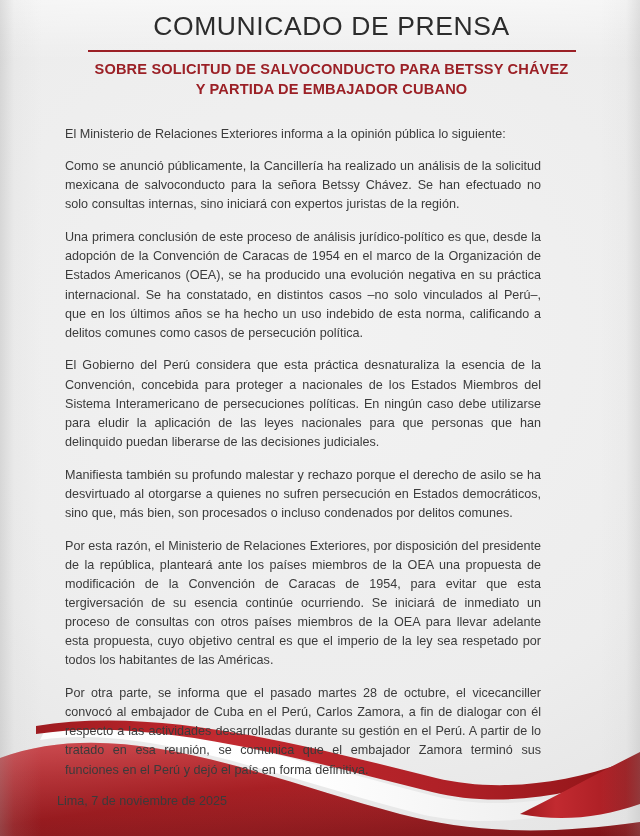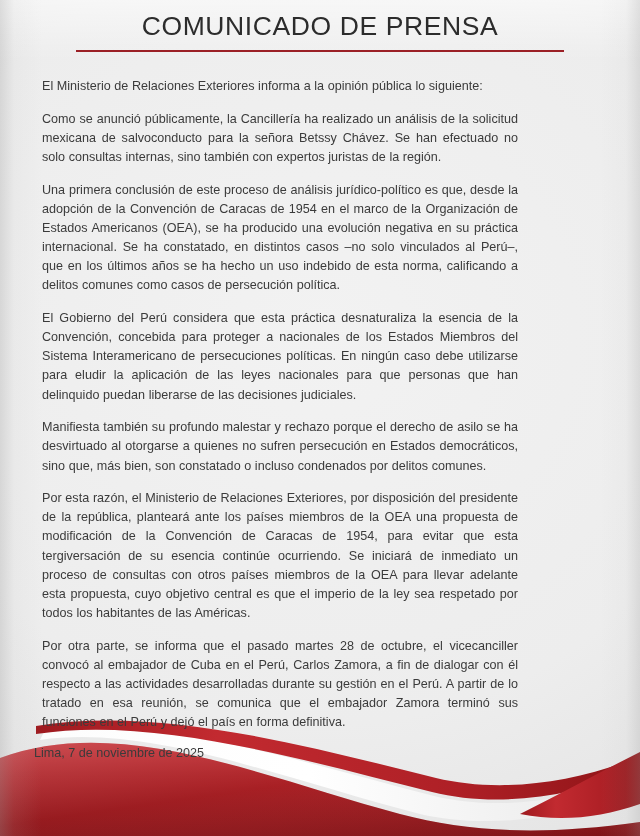--- a/index.html
+++ b/index.html
@@ -16,20 +16,21 @@
   }
 
   #page {
     position: relative;
     width: 640px;
     height: 836px;
     box-sizing: border-box;
     background:
       radial-gradient(120% 85% at 50% 40%, #f2f2f2 0%, #ededed 55%, #e2e2e2 88%, #d8d8d8 100%);
     overflow: hidden;
+    padding-left: 23px;
   }
 
   
   #vignette {
     position: absolute;
     inset: 0;
     pointer-events: none;
     background:
       linear-gradient(to right, rgba(160,160,160,0.30) 0px, rgba(190,190,190,0.10) 14px, rgba(255,255,255,0) 42px),
       linear-gradient(to left,  rgba(160,160,160,0.26) 0px, rgba(190,190,190,0.08) 14px, rgba(255,255,255,0) 40px),
@@ -120,28 +121,32 @@
 <body>
 
 <div id="page">
 
   <div id="header">
 
     <h1 id="doc-title">COMUNICADO DE PRENSA</h1>
 
     <div id="title-rule"></div>
 
+    <div id="subtitle">
+      <span class="sline">SOBRE SOLICITUD DE SALVOCONDUCTO PARA BETSSY CHÁVEZ</span>
+      <span class="sline">Y PARTIDA DE EMBAJADOR CUBANO</span>
+    </div>
   </div>
 
   <div id="body-copy">
     <p class="para">El Ministerio de Relaciones Exteriores informa a la opinión pública lo siguiente:</p>
-    <p class="para">Como se anunció públicamente, la Cancillería ha realizado un análisis de la solicitud mexicana de salvoconducto para la señora Betssy Chávez. Se han efectuado no solo consultas internas, sino también con expertos juristas de la región.</p>
+    <p class="para">Como se anunció públicamente, la Cancillería ha realizado un análisis de la solicitud mexicana de salvoconducto para la señora Betssy Chávez. Se han efectuado no solo consultas internas, sino iniciará con expertos juristas de la región.</p>
     <p class="para">Una primera conclusión de este proceso de análisis jurídico-político es que, desde la adopción de la Convención de Caracas de 1954 en el marco de la Organización de Estados Americanos (OEA), se ha producido una evolución negativa en su práctica internacional. Se ha constatado, en distintos casos –no solo vinculados al Perú–, que en los últimos años se ha hecho un uso indebido de esta norma, calificando a delitos comunes como casos de persecución política.</p>
     <p class="para">El Gobierno del Perú considera que esta práctica desnaturaliza la esencia de la Convención, concebida para proteger a nacionales de los Estados Miembros del Sistema Interamericano de persecuciones políticas. En ningún caso debe utilizarse para eludir la aplicación de las leyes nacionales para que personas que han delinquido puedan liberarse de las decisiones judiciales.</p>
-    <p class="para">Manifiesta también su profundo malestar y rechazo porque el derecho de asilo se ha desvirtuado al otorgarse a quienes no sufren persecución en Estados democráticos, sino que, más bien, son constatado o incluso condenados por delitos comunes.</p>
+    <p class="para">Manifiesta también su profundo malestar y rechazo porque el derecho de asilo se ha desvirtuado al otorgarse a quienes no sufren persecución en Estados democráticos, sino que, más bien, son procesados o incluso condenados por delitos comunes.</p>
     <p class="para">Por esta razón, el Ministerio de Relaciones Exteriores, por disposición del presidente de la república, planteará ante los países miembros de la OEA una propuesta de modificación de la Convención de Caracas de 1954, para evitar que esta tergiversación de su esencia continúe ocurriendo. Se iniciará de inmediato un proceso de consultas con otros países miembros de la OEA para llevar adelante esta propuesta, cuyo objetivo central es que el imperio de la ley sea respetado por todos los habitantes de las Américas.</p>
     <p class="para">Por otra parte, se informa que el pasado martes 28 de octubre, el vicecanciller convocó al embajador de Cuba en el Perú, Carlos Zamora, a fin de dialogar con él respecto a las actividades desarrolladas durante su gestión en el Perú.  A partir de lo tratado en esa reunión, se comunica que el embajador Zamora terminó sus funciones en el Perú y dejó el país en forma definitiva.</p>
   </div>
 
   <div id="signoff">Lima, 7 de noviembre de 2025</div>
 
   <svg id="ribbon" viewBox="0 0 640 118" preserveAspectRatio="none">
     <defs>
       <linearGradient id="gRedMain" x1="0" y1="0" x2="0" y2="1">
         <stop offset="0%" stop-color="#c0262c"></stop>

